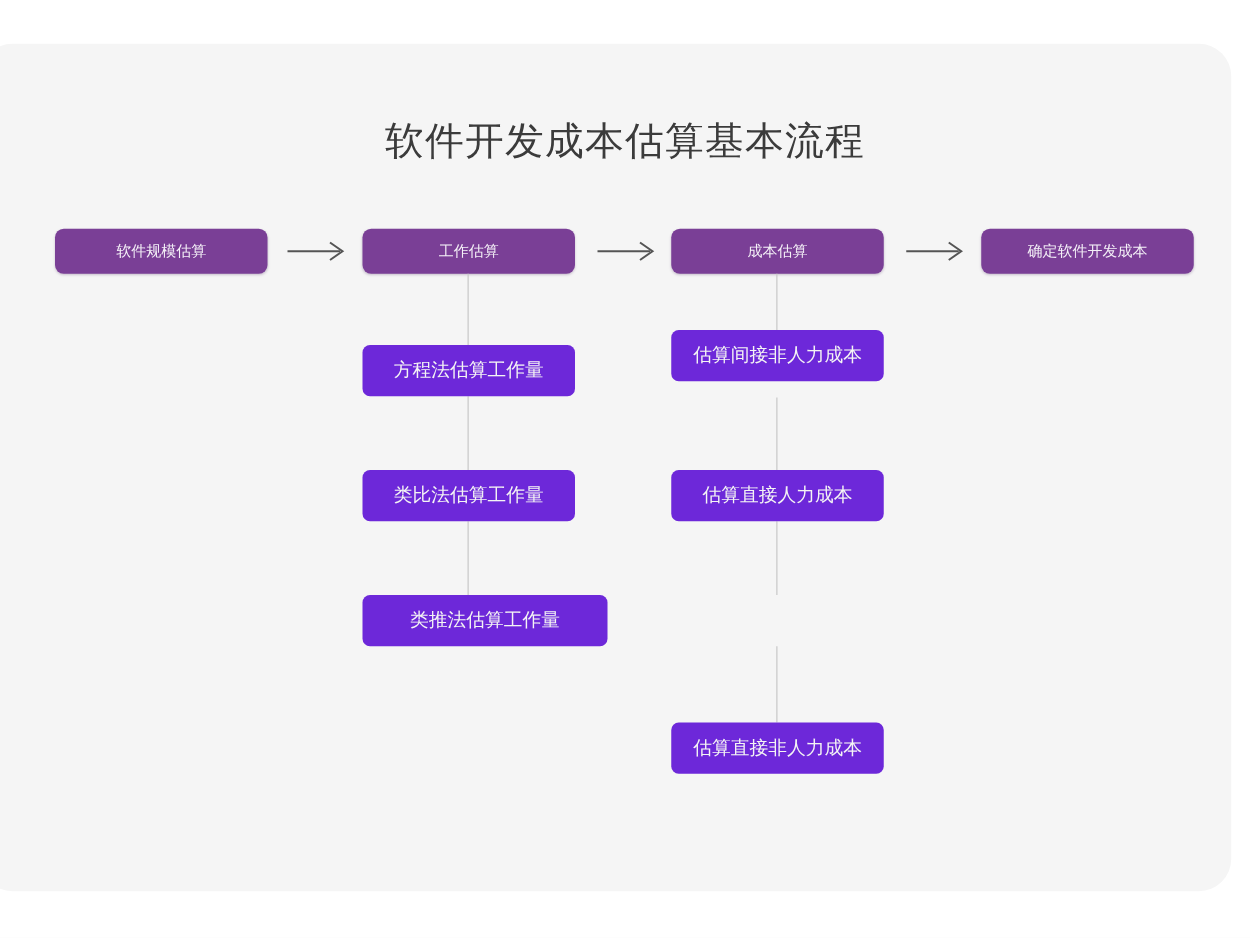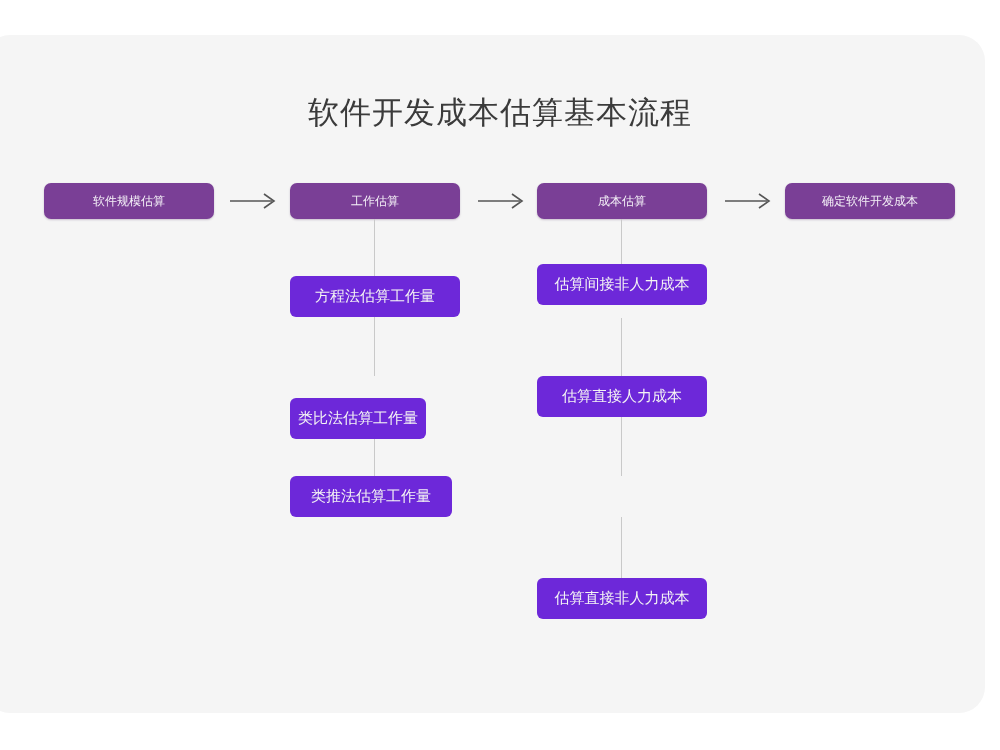--- a/index.html
+++ b/index.html
@@ -117,22 +117,22 @@
     </svg>
   </div>
 
   <div class="node primary" style="left:785px; top:183px; width:170px;">确定软件开发成本</div>
 
   <div class="connector" style="left:374px; top:219px; height:57px;"></div>
   <div class="connector" style="left:374px; top:317px; height:59px;"></div>
   <div class="connector" style="left:374px; top:417px; height:59px;"></div>
 
   <div class="node sub" style="left:290px; top:276px; width:170px;">方程法估算工作量</div>
-  <div class="node sub" style="left:290px; top:376px; width:136px;margin-top:22px;">类比法估算工作量</div>
-  <div class="node sub" style="left:290px; top:476px; width:162px;">类推法估算工作量</div>
+  <div class="node sub" style="left:290px; top:376px; width:170px;">类比法估算工作量</div>
+  <div class="node sub" style="left:290px; top:476px; width:196px;">类推法估算工作量</div>
 
   <div class="connector" style="left:621px; top:219px; height:58px;"></div>
   <div class="connector" style="left:621px; top:318px; height:58px;"></div>
   <div class="connector" style="left:621px; top:417px; height:59px;"></div>
   <div class="connector" style="left:621px; top:517px; height:61px;"></div>
 
   <div class="node sub" style="left:537px; top:264px; width:170px;">估算间接非人力成本</div>
   <div class="node sub" style="left:537px; top:376px; width:170px;">估算直接人力成本</div>
   <div class="node sub" style="left:537px; top:578px; width:170px;">估算直接非人力成本</div>
 

